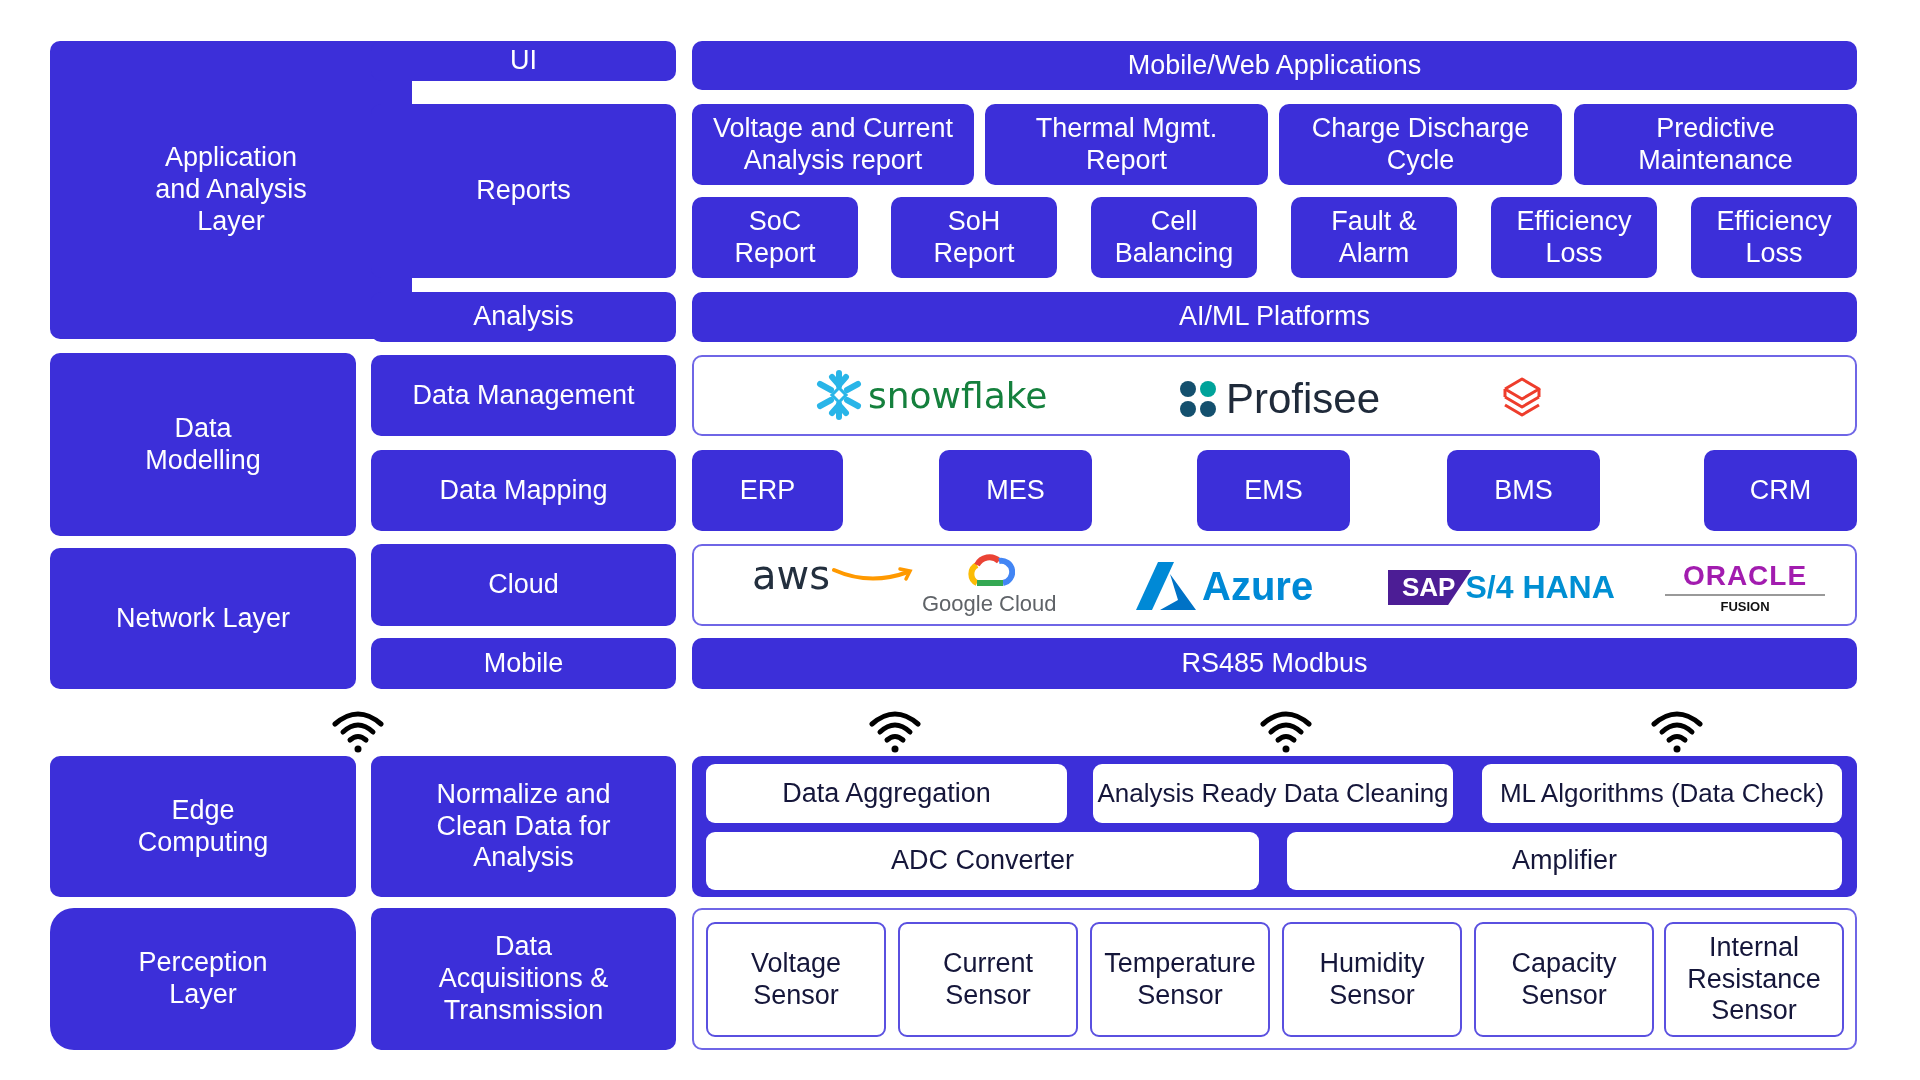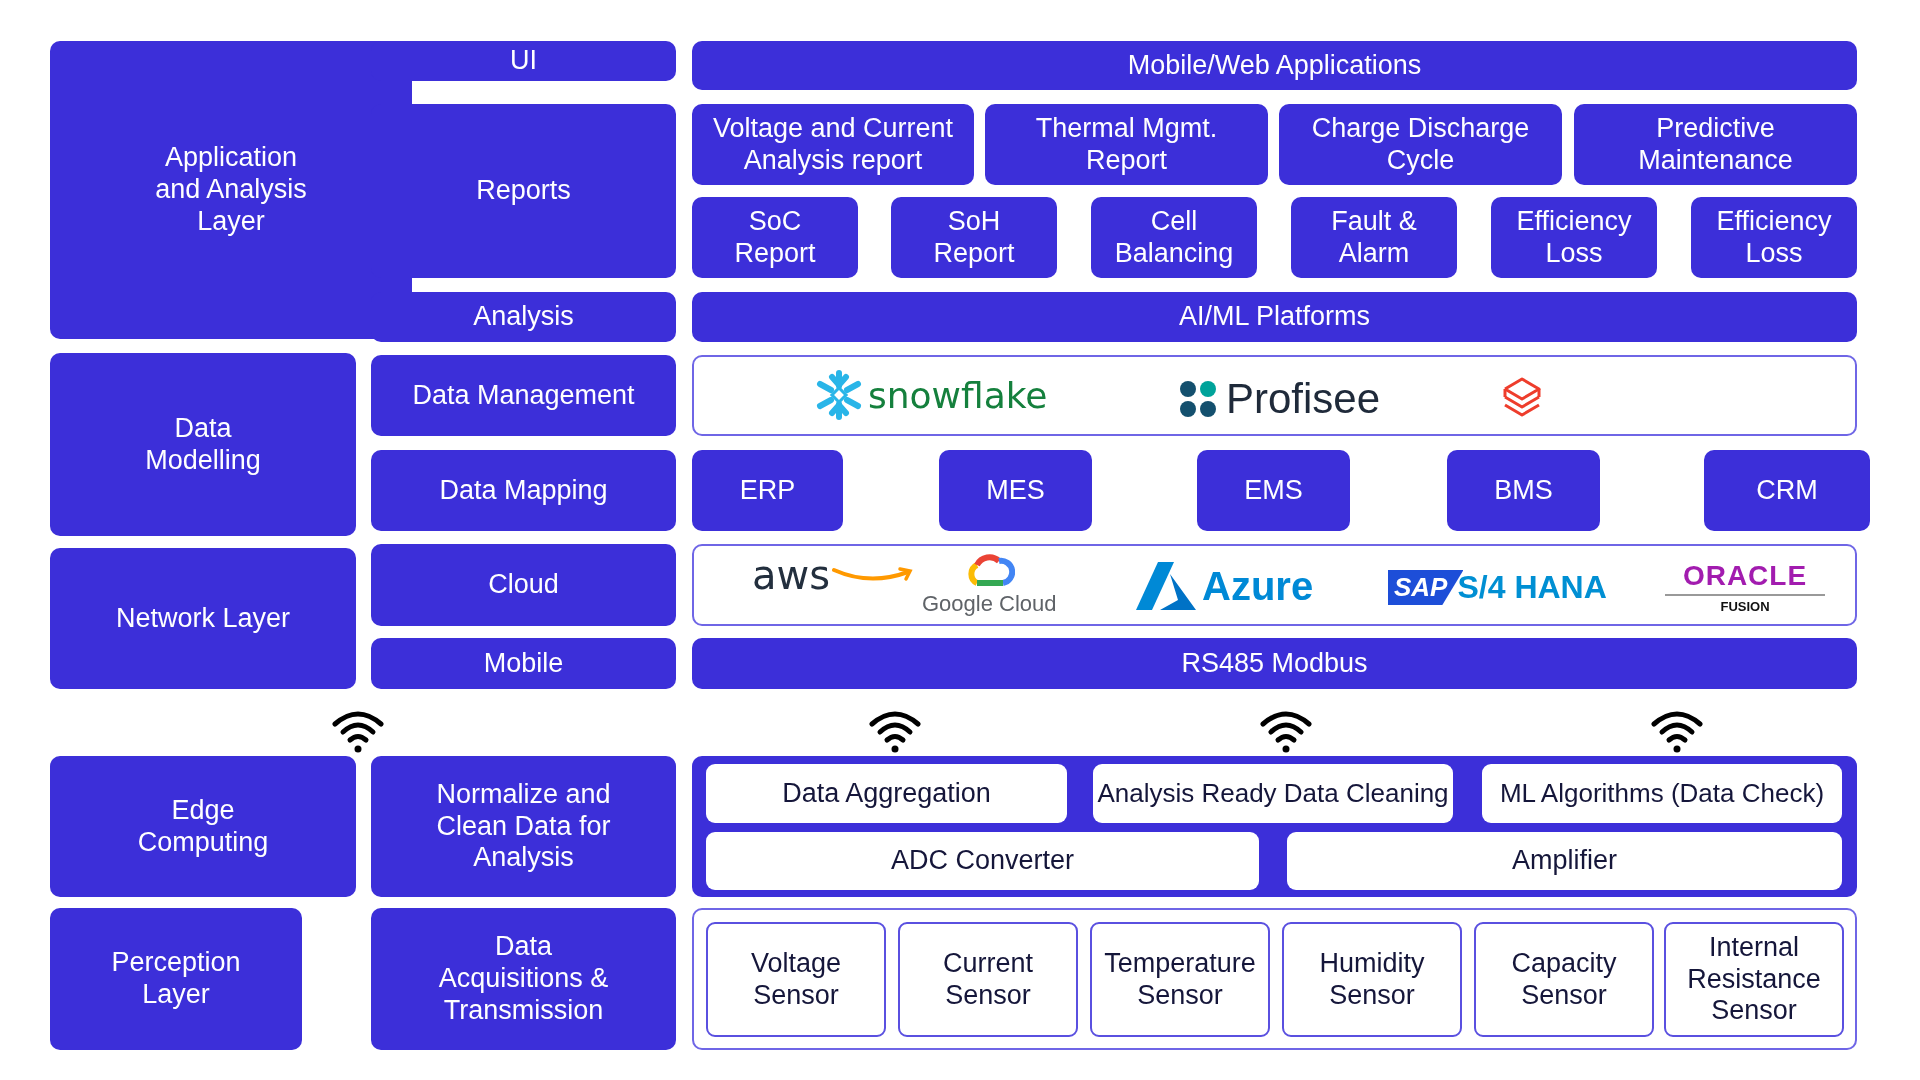--- a/index.html
+++ b/index.html
@@ -21,21 +21,21 @@
 <body>
 
 <div class="box blue f27" style="left:50px;top:41px;width:362px;height:298px;">Application
 and Analysis
 Layer</div>
 <div class="box blue f27" style="left:50px;top:353px;width:306px;height:183px;">Data
 Modelling</div>
 <div class="box blue f27" style="left:50px;top:548px;width:306px;height:141px;">Network Layer</div>
 <div class="box blue f27" style="left:50px;top:756px;width:306px;height:141px;">Edge
 Computing</div>
-<div class="box blue f27" style="left:50px;top:908px;width:252px;height:142px;">Perception
+<div class="box blue f27" style="left:50px;top:908px;width:306px;height:142px;border-radius:24px;">Perception
 Layer</div>
 
 <div class="box blue f27" style="left:371px;top:41px;width:305px;height:40px;">UI</div>
 <div class="box blue f27" style="left:371px;top:104px;width:305px;height:174px;">Reports</div>
 <div class="box blue f27" style="left:371px;top:292px;width:305px;height:50px;">Analysis</div>
 <div class="box blue f27" style="left:371px;top:355px;width:305px;height:81px;">Data Management</div>
 <div class="box blue f27" style="left:371px;top:450px;width:305px;height:81px;">Data Mapping</div>
 <div class="box blue f27" style="left:371px;top:544px;width:305px;height:82px;">Cloud</div>
 <div class="box blue f27" style="left:371px;top:638px;width:305px;height:51px;">Mobile</div>
 <div class="box blue f27" style="left:371px;top:756px;width:305px;height:141px;">Normalize and
@@ -106,21 +106,21 @@
       <polyline points="3,14 3,22"></polyline>
         <polyline points="37,14 37,22"></polyline>
     </g>
   </svg>
 </div>
 
 <div class="box blue f27" style="left:692px;top:450px;width:151px;height:81px;">ERP</div>
 <div class="box blue f27" style="left:939px;top:450px;width:153px;height:81px;">MES</div>
 <div class="box blue f27" style="left:1197px;top:450px;width:153px;height:81px;">EMS</div>
 <div class="box blue f27" style="left:1447px;top:450px;width:153px;height:81px;">BMS</div>
-<div class="box blue f27" style="left:1704px;top:450px;width:166px;height:81px;">CRM</div>
+<div class="box blue f27" style="left:1704px;top:450px;width:153px;height:81px;">CRM</div>
 
 <div class="box outline" style="left:692px;top:544px;width:1165px;height:82px;"></div>
 <div class="logo" style="left:752px;top:555px;flex-direction:row;align-items:center;">
   <span style="font-size:40px;color:#232f3e;line-height:1;font-family:'DejaVu Sans',sans-serif;">aws</span>
   <svg width="86" height="18" viewBox="0 0 86 18">
     <path d="M4 4 Q40 20 78 6" stroke="#ff9900" stroke-width="4" fill="none" stroke-linecap="round"></path>
     <path d="M70 3 L80 5 L76 13" stroke="#ff9900" stroke-width="3.5" fill="none" stroke-linecap="round"></path>
   </svg>
 </div>
 <div class="logo" style="left:922px;top:553px;flex-direction:column;align-items:center;">
@@ -133,21 +133,21 @@
   <span style="font-size:22px;color:#5f6368;">Google Cloud</span>
 </div>
 <div class="logo" style="left:1134px;top:560px;">
   <svg width="64" height="52" viewBox="0 0 64 52">
     <path d="M24 2 L40 2 L18 50 L2 50 Z" fill="#0089d6"></path>
     <path d="M36 14 L62 50 L26 50 L44 40 Z" fill="#0072c6"></path>
   </svg>
   <span style="font-size:40px;color:#0089d6;margin-left:4px;font-weight:bold;">Azure</span>
 </div>
 <div class="logo" style="left:1388px;top:569px;">
-  <div style="background:#1d4ed8;color:#fff;font-weight:bold;font-size:26px;padding:2px 16px 2px 6px;clip-path:polygon(0 0,100% 0,72% 100%,0 100%);font-style:italic;">SAP</div>
+  <div style="background:#4c1d95;color:#fff;font-weight:bold;font-size:26px;padding:2px 16px 2px 14px;clip-path:polygon(0 0,100% 0,72% 100%,0 100%);">SAP</div>
   <span style="font-size:32px;color:#008fd3;font-weight:bold;margin-left:-6px;">S/4 HANA</span>
 </div>
 <div class="logo" style="left:1665px;top:562px;flex-direction:column;align-items:center;">
   <span style="font-size:28px;color:#a21caf;font-weight:bold;letter-spacing:1px;line-height:1;">ORACLE</span>
   <div style="width:160px;height:2px;background:#999;margin:4px 0 3px;"></div>
   <span style="font-size:13px;color:#111;font-weight:bold;">FUSION</span>
 </div>
 
 <div class="box blue f27" style="left:692px;top:638px;width:1165px;height:51px;">RS485 Modbus</div>
 

